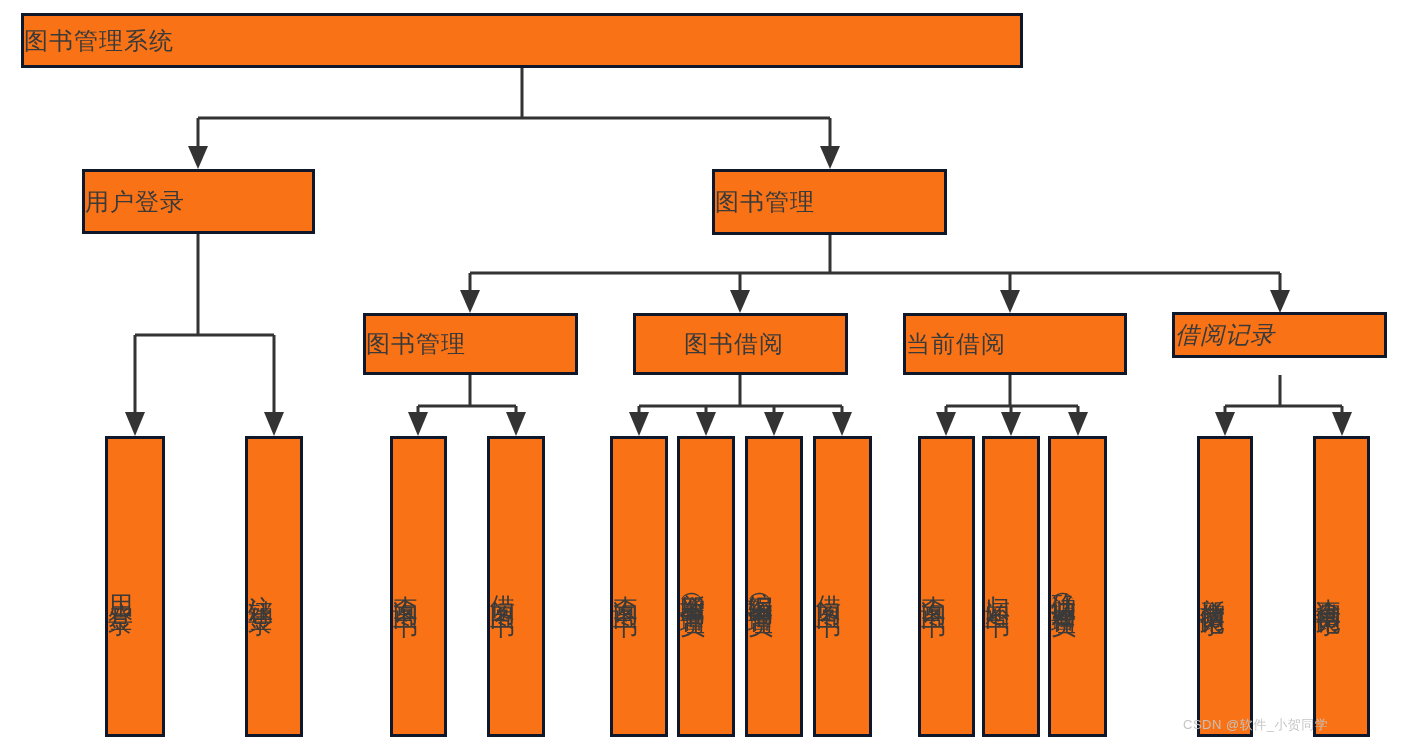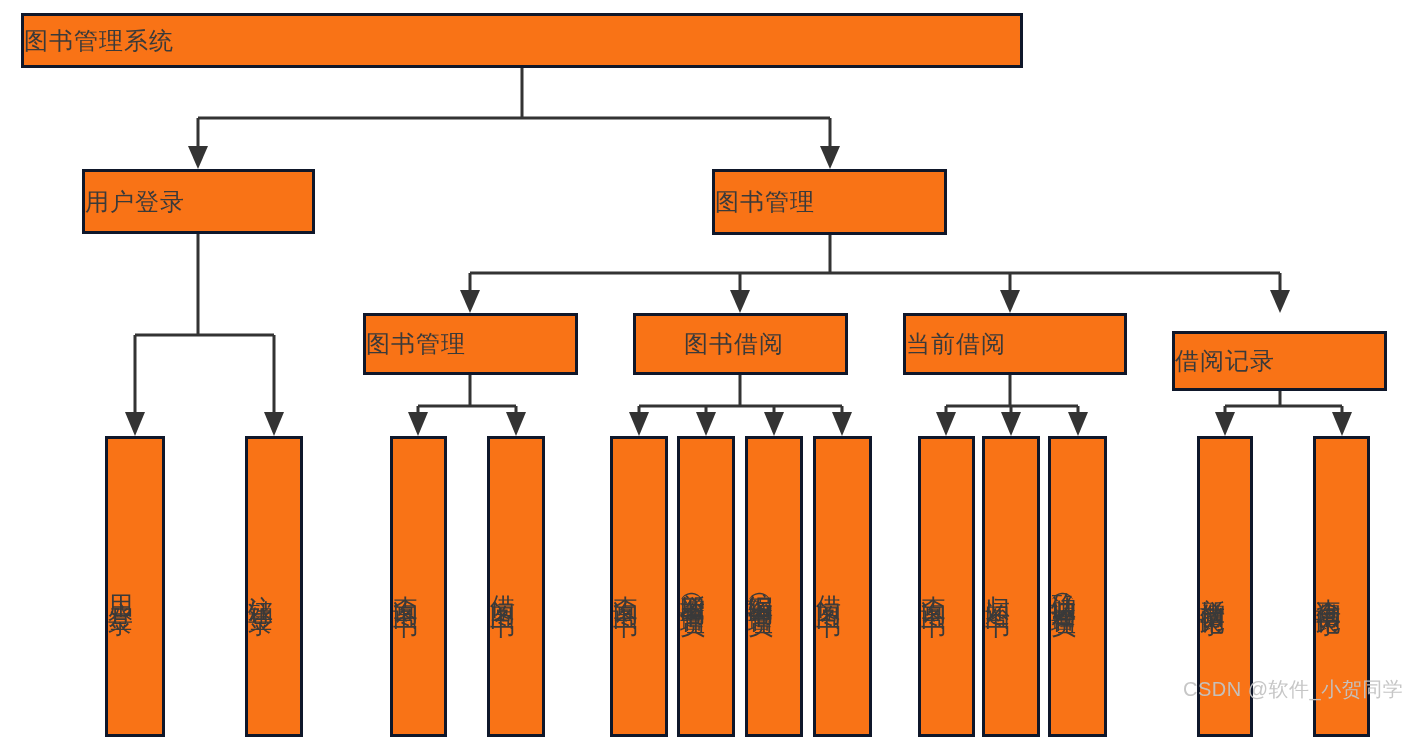--- a/index.html
+++ b/index.html
@@ -15,22 +15,22 @@
     display:flex; align-items:center; justify-content:flex-start;
     z-index:2; color:#3a3a3a;
   }
   .box.h span { font-size:24px; letter-spacing:1px; white-space:nowrap; }
   .box.v .vtext {
     writing-mode:vertical-rl; text-orientation:mixed;
     font-size:25px; line-height:1; letter-spacing:6px; white-space:nowrap;
   }
   .box.v .vtext.tight { letter-spacing:3px; }
   #watermark {
-    position:absolute; left:1183px; top:676px; z-index:5;
-    font-size:20px; color:rgba(195,195,195,0.95);
+    position:absolute; left:1183px; top:716px; z-index:5;
+    font-size:13px; color:rgba(195,195,195,0.95);
     letter-spacing:0.5px; white-space:nowrap;
   }
 </style>
 </head>
 <body>
 
 <div id="canvas">
 
   <svg id="wires" width="1405" height="747" viewBox="0 0 1405 747">
     <g stroke="#333333" stroke-width="3" fill="none">
@@ -88,21 +88,21 @@
 
   <div class="box h" style="left:363px; top:313px; width:215px; height:62px;">
     <span>图书管理</span>
   </div>
   <div class="box h" style="left:633px; top:313px; width:215px; height:62px;padding-left:48px;">
     <span>图书借阅</span>
   </div>
   <div class="box h" style="left:903px; top:313px; width:224px; height:62px;">
     <span>当前借阅</span>
   </div>
-  <div class="box h" style="left:1172px; top:331px; width:215px; height:60px;">
+  <div class="box h" style="left:1172px; top:312px; width:215px; height:46px;font-style:italic;">
     <span>借阅记录</span>
   </div>
 
   <div class="box v" style="left:105px; top:436px; width:60px; height:301px;">
     <span class="vtext">用户登录</span>
   </div>
   <div class="box v" style="left:245px; top:436px; width:58px; height:301px;">
     <span class="vtext">注销登录</span>
   </div>
 

